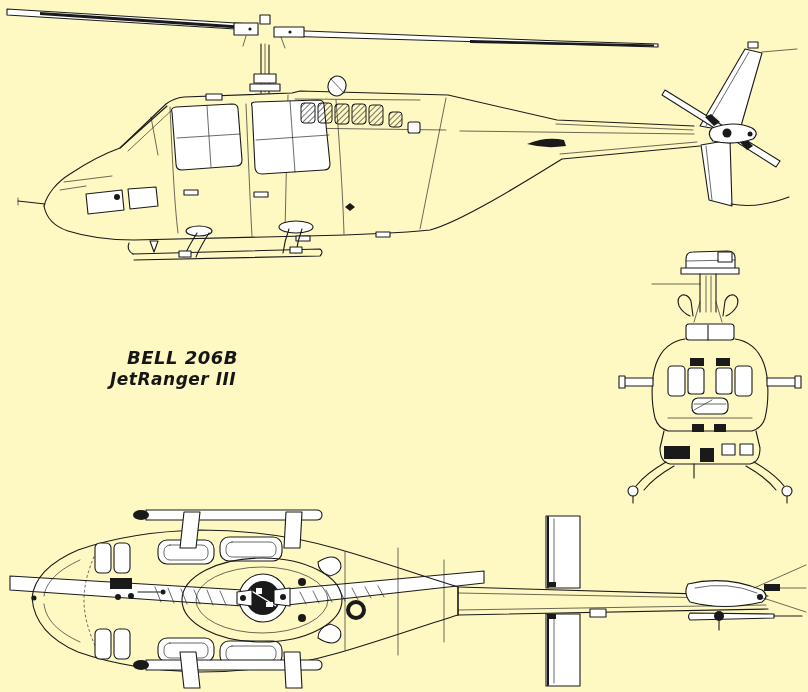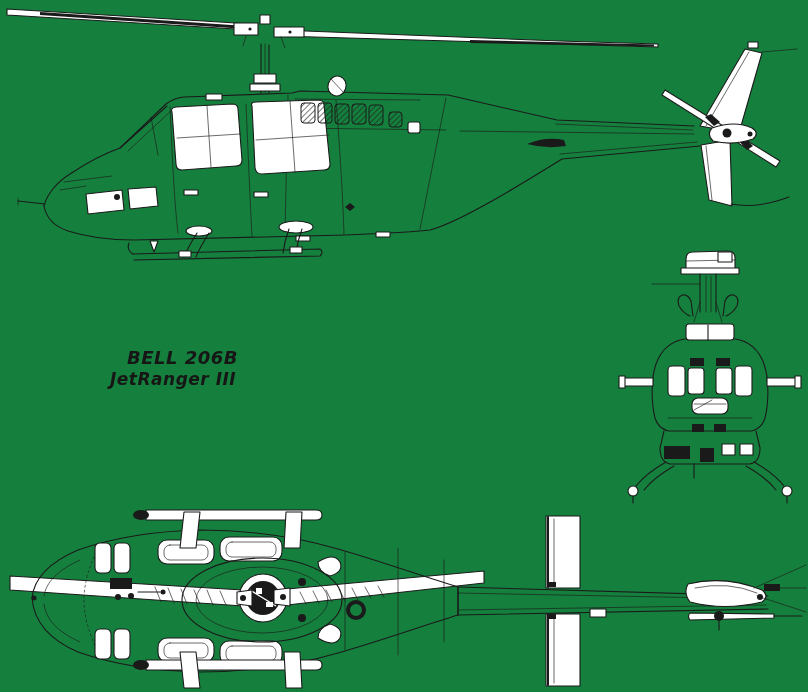--- a/index.html
+++ b/index.html
@@ -1,16 +1,16 @@
 <!DOCTYPE html>
 <html><head>
 <meta charset="utf-8">
 <style>
   html,body{margin:0;padding:0;background:#ffffff;}
-  .canvas{position:relative;width:808px;height:692px;background:#15803d;overflow:hidden;
+  .canvas{position:relative;width:808px;height:692px;background:#fef9c3;overflow:hidden;
           font-family:"DejaVu Sans",sans-serif;}
   svg{display:block;}
   .s{fill:none;stroke:#1a1a1a;stroke-width:1.1;stroke-linecap:round;stroke-linejoin:round;}
   .sw{fill:#ffffff;stroke:#1a1a1a;stroke-width:1.1;stroke-linejoin:round;}
   .f{fill:#1a1a1a;stroke:none;}
   .t{fill:none;stroke:#1a1a1a;stroke-width:.65;stroke-linecap:round;stroke-linejoin:round;}
   .w2{stroke-width:2;}
   .dash{stroke-dasharray:2 3;}
   .hatchfill{fill:url(#hatch);stroke:#1a1a1a;stroke-width:1;}
   text.label{font-family:"DejaVu Sans",sans-serif;font-style:italic;font-weight:600;

